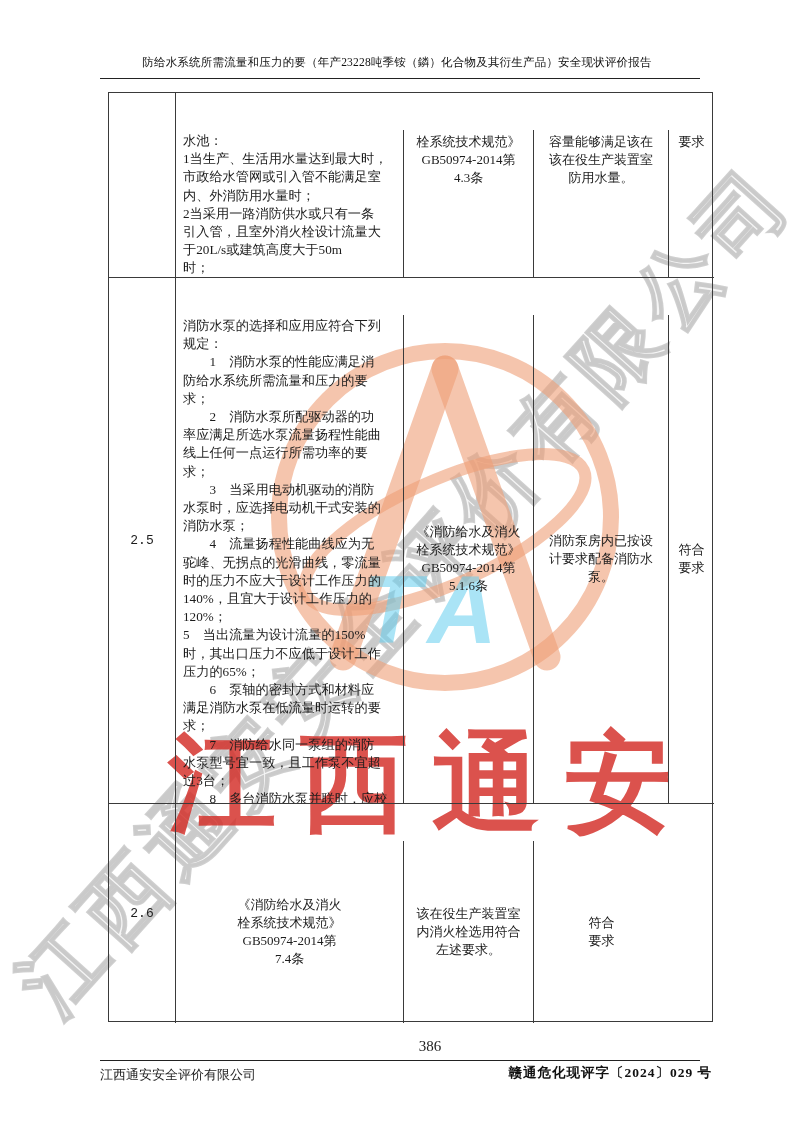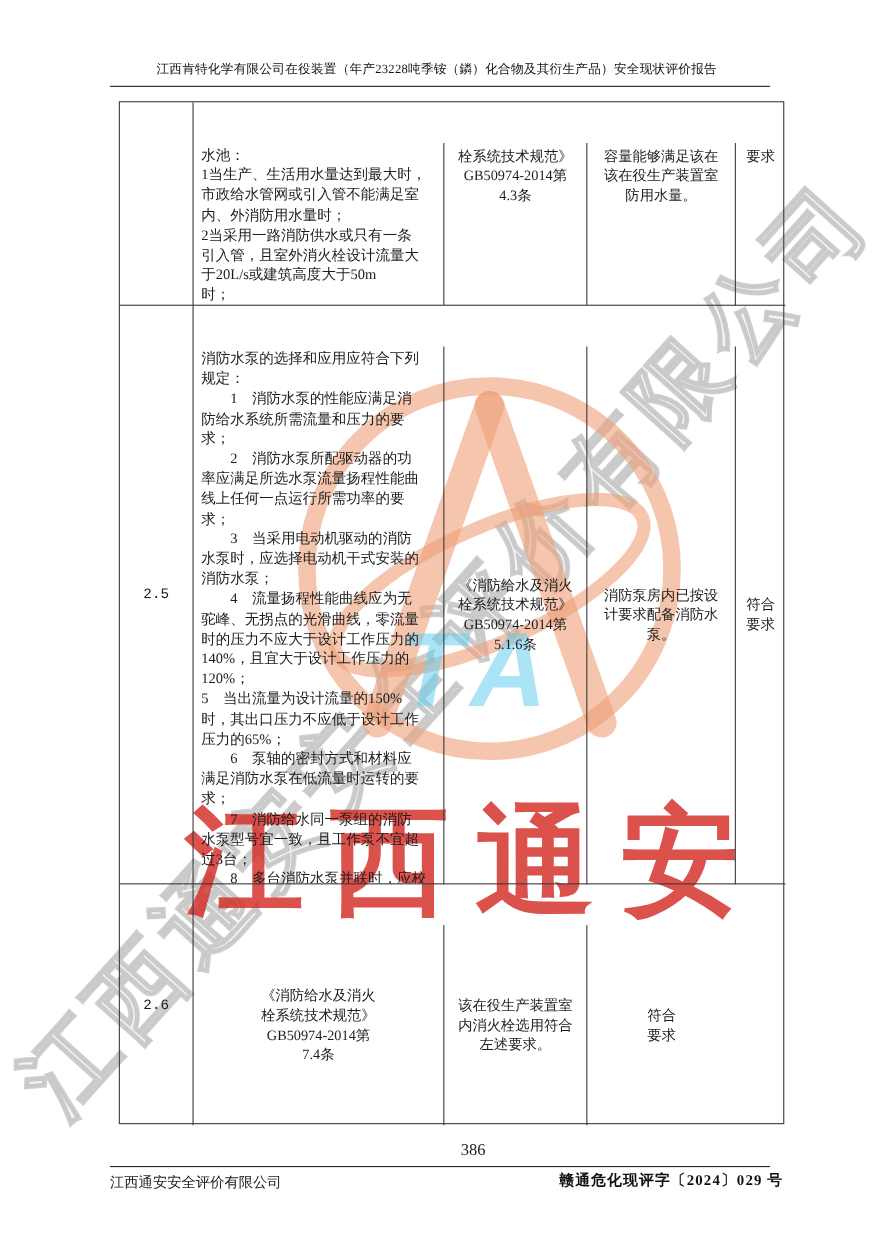--- a/index.html
+++ b/index.html
@@ -77,21 +77,21 @@
         <ellipse cx="190" cy="205" rx="152" ry="52" stroke-width="12" transform="rotate(-24 190 205)"></ellipse>
       </g>
     </svg>
 
     <div class="wm-ta">TA</div>
     <div class="wm-red">江西通安</div>
   </div>
 
   <div class="content">
 
-    <div class="hdr-title">江西肯特化学有限公司在役装置（年产23228吨季铵（鏻）化合物及其衍生产品）安全现状评价报告</div>
+    <div class="hdr-title">防给水系统所需流量和压力的要（年产23228吨季铵（鏻）化合物及其衍生产品）安全现状评价报告</div>
     <div class="hdr-rule"></div>
 
     <div class="doc-table">
 
       <div class="cell c-no"></div>
       <div class="cell c-text pre">水池：
 1当生产、生活用水量达到最大时，
 市政给水管网或引入管不能满足室
 内、外消防用水量时；
 2当采用一路消防供水或只有一条

